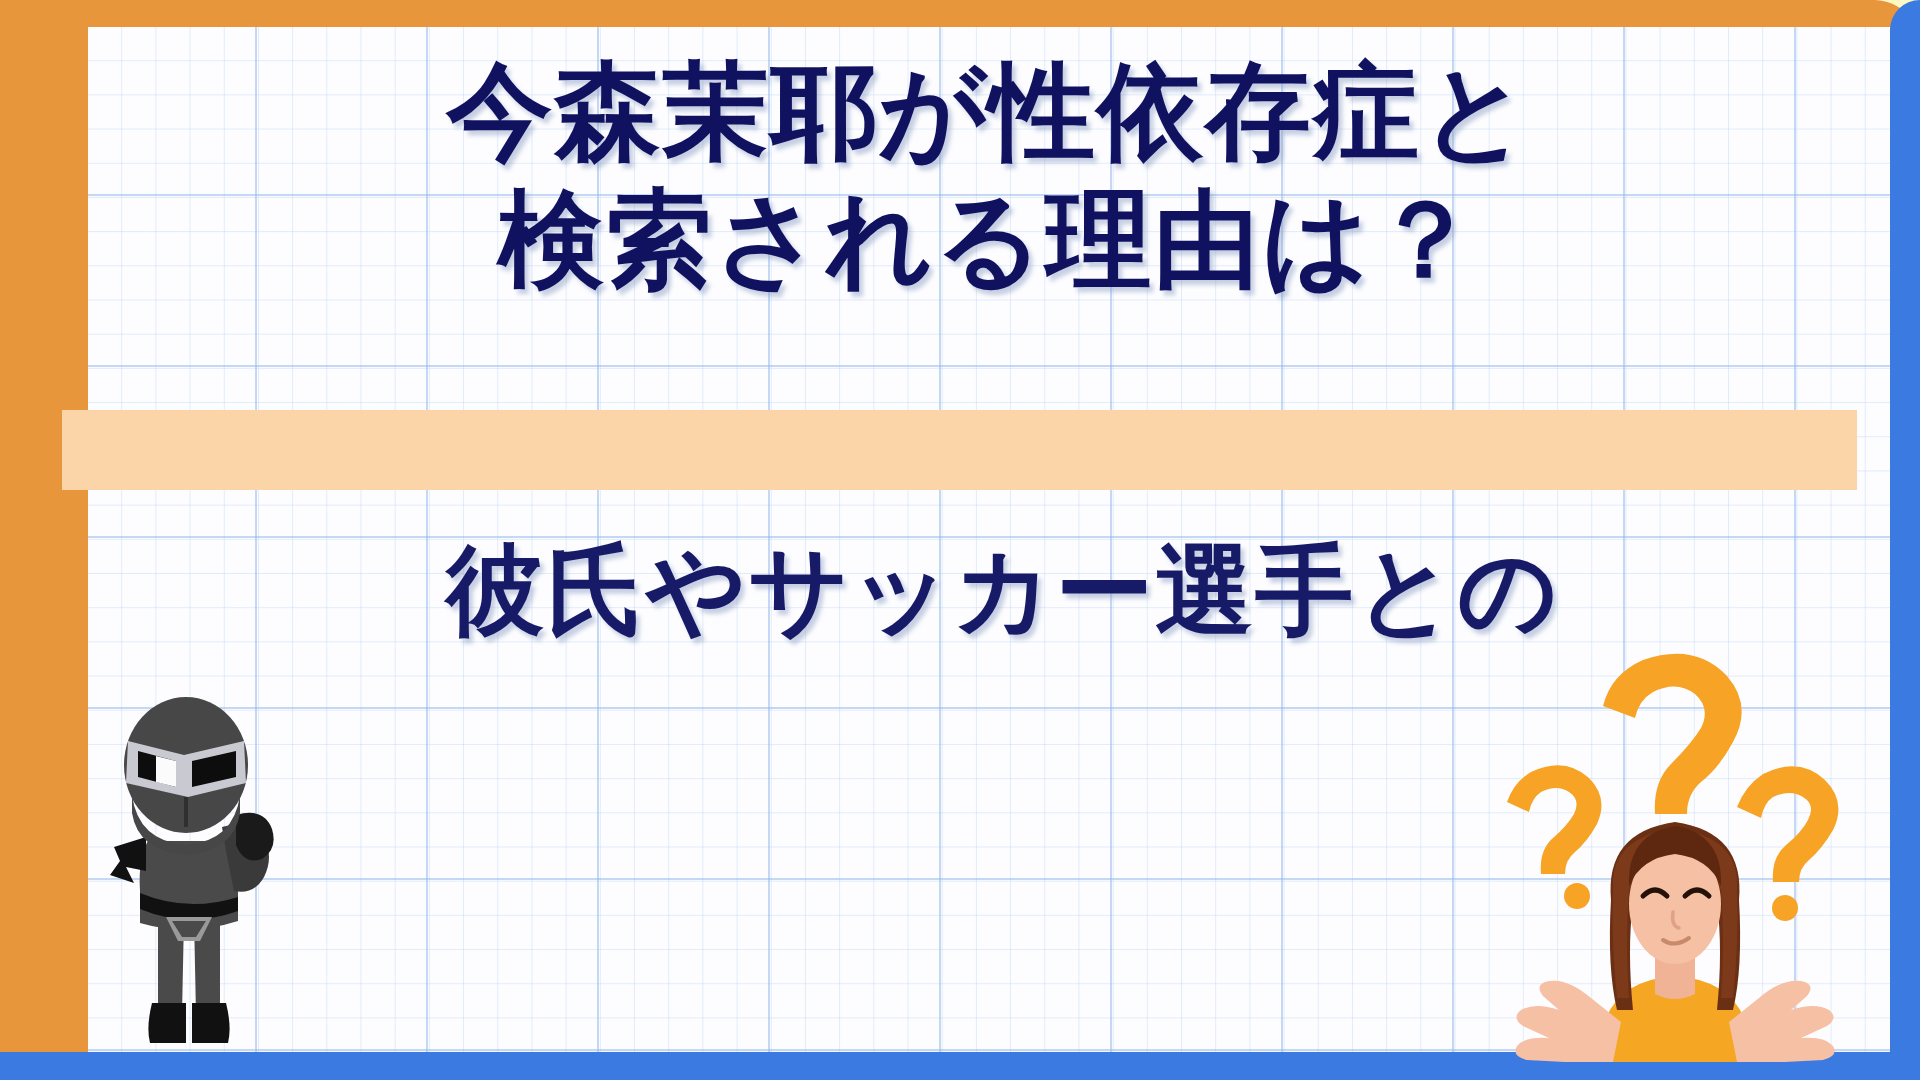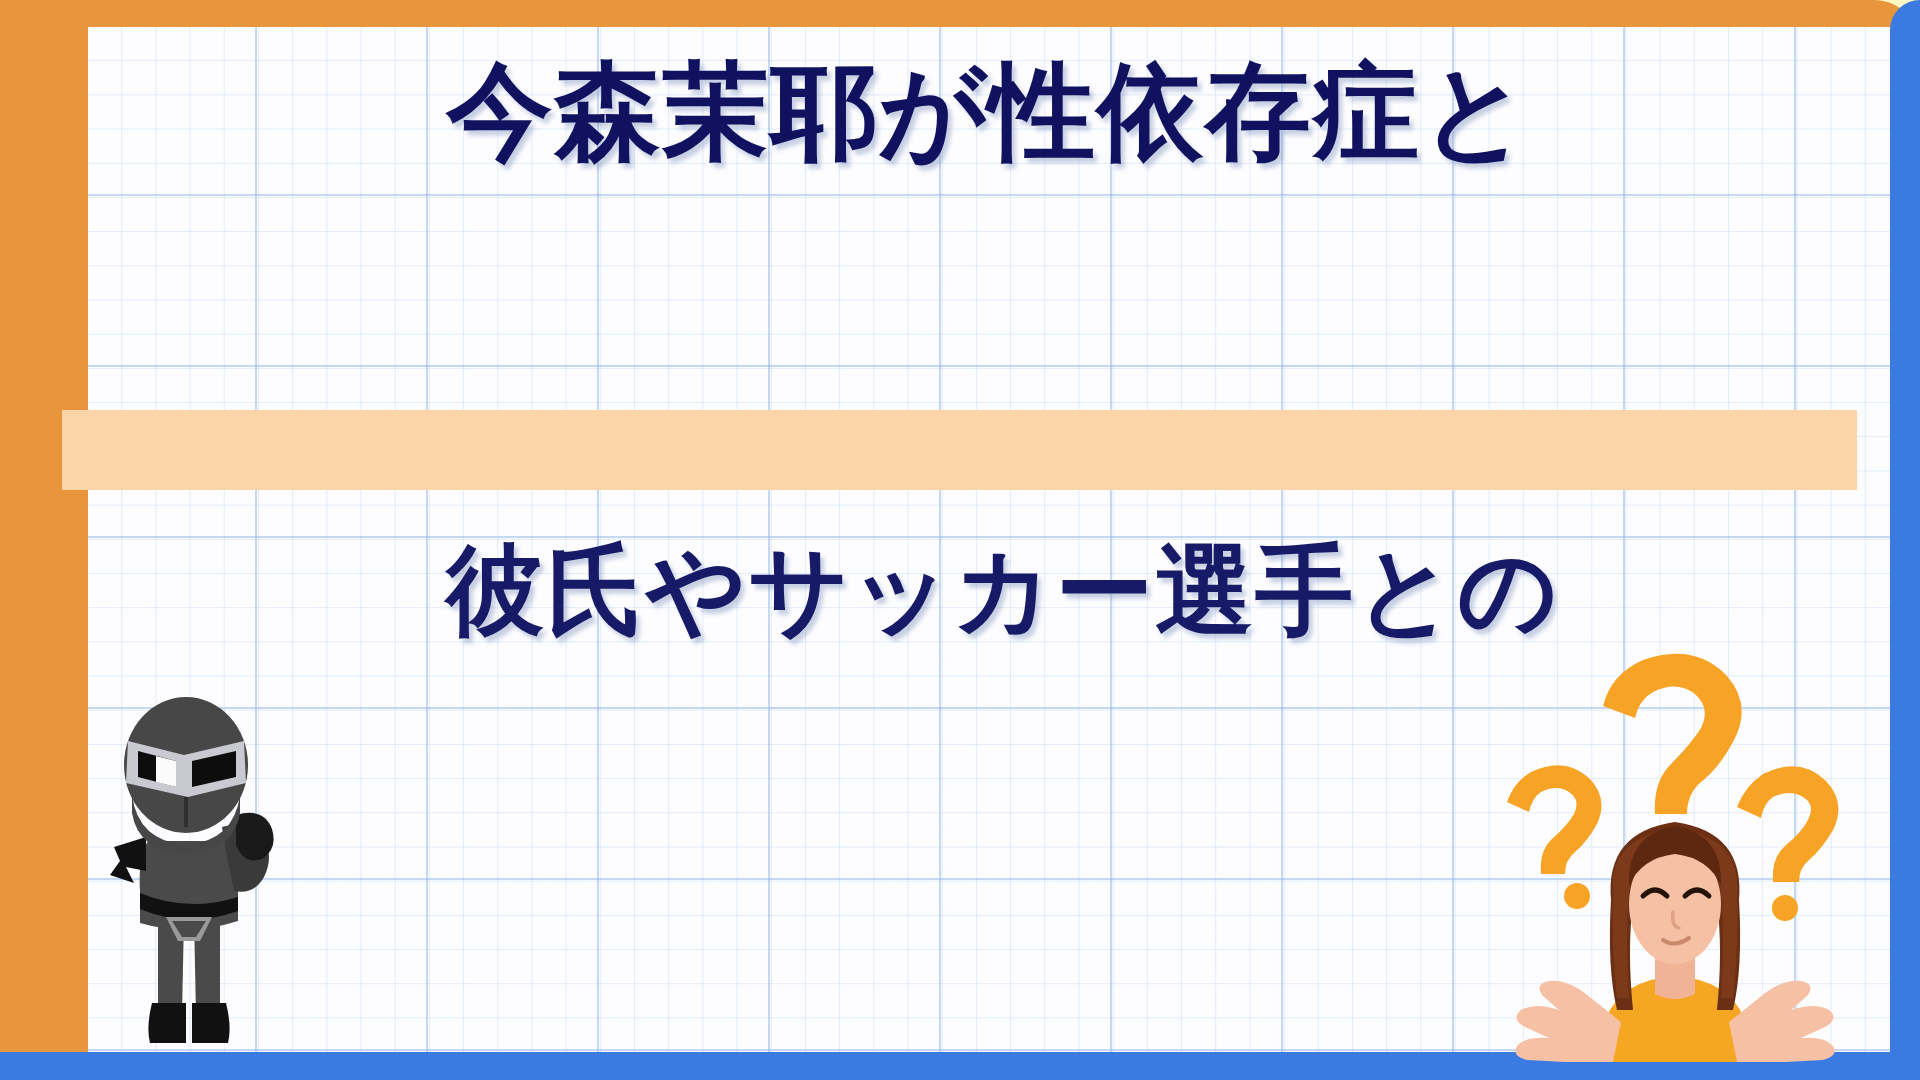--- a/index.html
+++ b/index.html
@@ -128,20 +128,21 @@
 
   <div id="orange-frame"></div>
 
   <div id="paper"></div>
 
   <div id="blue-bottom"></div>
   <div id="blue-stripe"></div>
 
   <div id="headline">
     <span class="ln">今森茉耶が性依存症と</span>
+    <span class="ln">検索される理由は？</span>
   </div>
 
   <div id="highlight-band"></div>
 
   <div id="subheadline">
     <span class="ln">彼氏やサッカー選手との</span>
   </div>
 
   <div id="ninja-illustration">
     <svg viewBox="0 0 180 415" xmlns="http://www.w3.org/2000/svg">

